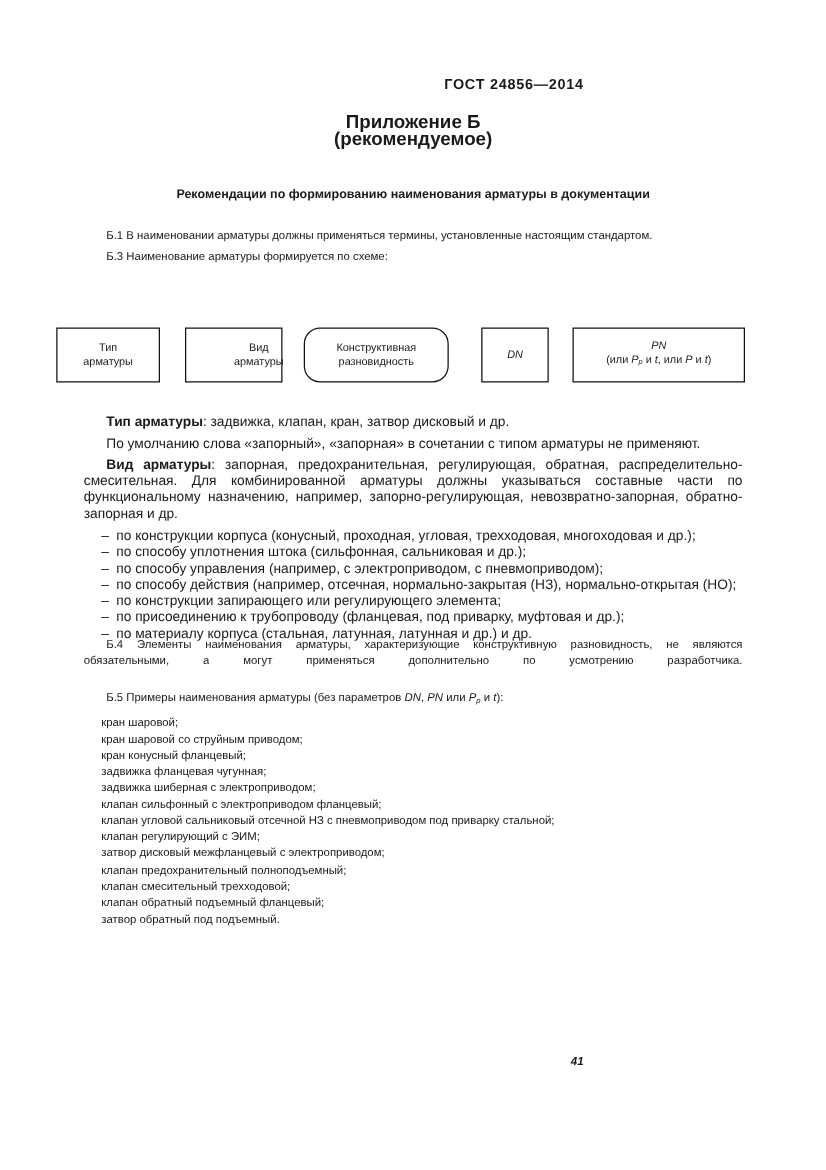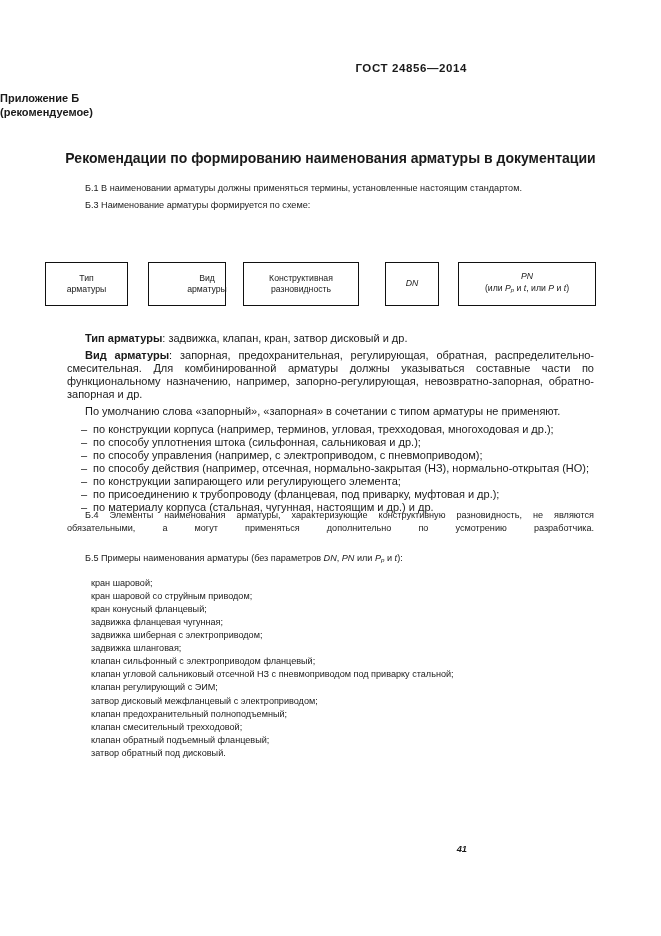--- a/index.html
+++ b/index.html
@@ -30,35 +30,36 @@
     font-size: 11.5px;
     font-weight: bold;
     letter-spacing: 0.6px;
   }
   
   .annex-block {
     position: absolute;
     top: 91px;
     left: 0;
     width: 661px;
-    font-size: 11px;
+    text-align: center;
+    font-size: 15px;
     font-weight: bold;
     line-height: 14px;
   }
   .annex-block .ln {
     display: block;
   }
   
   .main-title {
     position: absolute;
     top: 150px;
     left: 0;
     width: 661px;
     text-align: center;
-    font-size: 14px;
+    font-size: 10px;
     font-weight: bold;
   }
   
   .body-text {
     position: absolute;
     top: 178px;
     left: 63px;
     width: 535px;
     font-size: 9.1px;
     line-height: 13.1px;
@@ -92,41 +93,41 @@
     box-sizing: border-box;
     display: flex;
     align-items: center;
     justify-content: center;
     text-align: center;
     font-size: 8.7px;
     line-height: 11.5px;
   }
   .sbox-0 { left: 0px;   width: 83px; }
   .sbox-1 { left: 103px; width: 78px; padding-left: 40px; }
-  .sbox-2 { left: 198px; width: 116px; }
+  .sbox-2 { left: 198px; width: 116px; border-radius: 13px; }
   .sbox-3 { left: 340px; width: 54px; }
   .sbox-4 { left: 413px; width: 138px; }
   .sbox .inner { display: block; }
   .sbox .l2 { display: block; }
   
   .dash-list {
     margin: 0;
     padding: 0;
     list-style: none;
   }
   .dash-list li {
     padding-left: 30px;
     position: relative;
   }
   .dash-list li .dash {
     position: absolute;
     left: 18px;
   }
   .plain-list {
-    margin: 10px;
+    margin: 0;
     padding: 0;
     list-style: none;
   }
   .plain-list li {
     padding-left: 18px;
   }
   
   .sec-after-schema {
     position: absolute;
     top: 328px;
@@ -205,49 +206,48 @@
     <div class="sbox sbox-4">
       <span class="inner">
         <span class="it">PN</span>
         <span class="l2">(или <span class="it">Р</span><sub class="it">р</sub> и <span class="it">t</span>, или <span class="it">Р</span> и <span class="it">t</span>)</span>
       </span>
     </div>
   </div>
 
   <div class="sec-after-schema">
     <p class="indent"><span class="b">Тип арматуры</span><span>: задвижка, клапан, кран, затвор дисковый и др.</span></p>
+    <p class="indent">По умолчанию слова «запорный», «запорная» в сочетании с типом арматуры не применяют.</p>
     <p class="indent"><span class="b">Вид арматуры</span><span>: запорная, предохранительная, регулирующая, обратная, распределительно-смесительная. Для комбинированной арматуры должны указываться составные части по функциональному назначению, например, запорно-регулирующая, невозвратно-запорная, обратно-запорная и др.</span></p>
-    <p class="indent">По умолчанию слова «запорный», «запорная» в сочетании с типом арматуры не применяют.</p>
     <ul class="dash-list">
-      <li><span class="dash">–</span><span>по конструкции корпуса (например, терминов, угловая, трехходовая, многоходовая и др.);</span></li>
+      <li><span class="dash">–</span><span>по конструкции корпуса (конусный, проходная, угловая, трехходовая, многоходовая и др.);</span></li>
       <li><span class="dash">–</span><span>по способу уплотнения штока (сильфонная, сальниковая и др.);</span></li>
       <li><span class="dash">–</span><span>по способу управления (например, с электроприводом, с пневмоприводом);</span></li>
       <li><span class="dash">–</span><span>по способу действия (например, отсечная, нормально-закрытая (НЗ), нормально-открытая (НО);</span></li>
       <li><span class="dash">–</span><span>по конструкции запирающего или регулирующего элемента;</span></li>
       <li><span class="dash">–</span><span>по присоединению к трубопроводу (фланцевая, под приварку, муфтовая и др.);</span></li>
-      <li><span class="dash">–</span><span>по материалу корпуса (стальная, чугунная, настоящим и др.) и др.</span></li>
+      <li><span class="dash">–</span><span>по материалу корпуса (стальная, латунная, латунная и др.) и др.</span></li>
     </ul>
   </div>
 
   <div class="sec-b5">
     <p class="b4-para">Б.4  Элементы наименования арматуры, характеризующие конструктивную разновидность, не являются обязательными, а могут применяться дополнительно по усмотрению разработчика.</p>
     <p class="indent"><span>Б.5  Примеры наименования арматуры (без параметров </span><span class="it">DN</span><span>, </span><span class="it">PN</span><span> или </span><span class="it">Р</span><sub class="it">р</sub><span> и </span><span class="it">t</span><span>):</span></p>
     <ul class="plain-list">
       <li>кран шаровой;</li>
       <li>кран шаровой со струйным приводом;</li>
       <li>кран конусный фланцевый;</li>
       <li>задвижка фланцевая чугунная;</li>
       <li>задвижка шиберная с электроприводом;</li>
-      <li>задвижка шланговая;</li>
       <li>клапан сильфонный с электроприводом фланцевый;</li>
       <li>клапан угловой сальниковый отсечной НЗ с пневмоприводом под приварку стальной;</li>
       <li>клапан регулирующий с ЭИМ;</li>
       <li>затвор дисковый межфланцевый с электроприводом;</li>
       <li>клапан предохранительный полноподъемный;</li>
       <li>клапан смесительный трехходовой;</li>
       <li>клапан обратный подъемный фланцевый;</li>
-      <li>затвор обратный под дисковый.</li>
+      <li>затвор обратный под подъемный.</li>
     </ul>
   </div>
 
   <div class="page-num">41</div>
 
 </div>
 
 </body></html>

